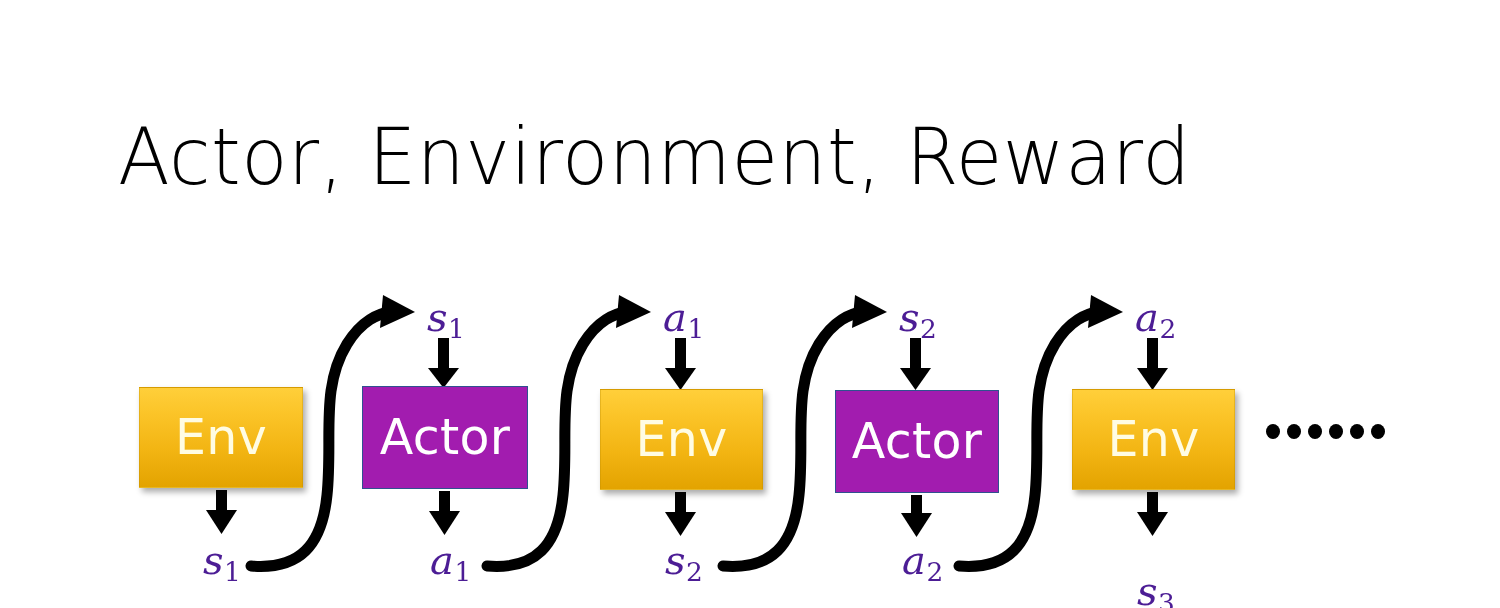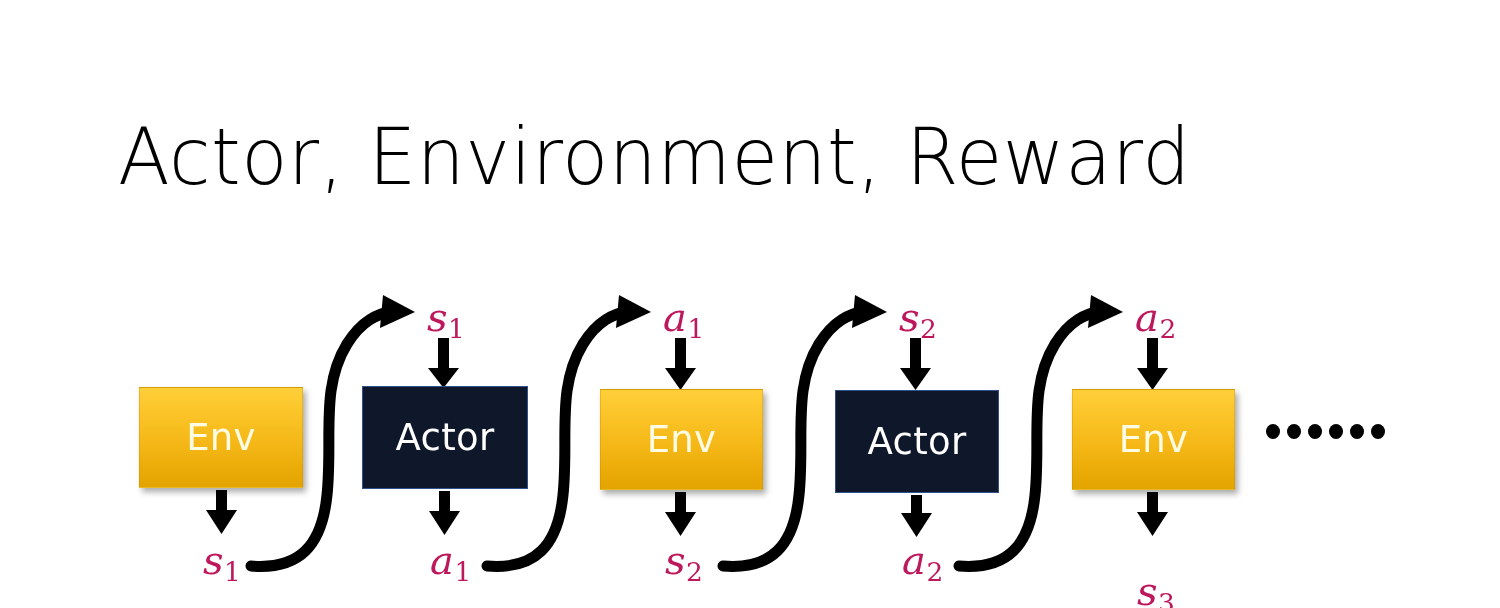--- a/index.html
+++ b/index.html
@@ -45,48 +45,48 @@
 
   
   .node-box {
     position: absolute;
     display: flex;
     align-items: center;
     justify-content: center;
     box-sizing: border-box;
     font-family: "DejaVu Sans", "Liberation Sans", sans-serif;
     font-weight: 400;
-    font-size: 37px;
+    font-size: 49px;
     letter-spacing: 0.3px;
     z-index: 4;
   }
   .node-box.env {
     background: linear-gradient(180deg, #FFCF3A 0%, #FBC428 26%, #F2B412 64%, #E3A300 100%);
     border: 1px solid rgba(190,140,0,0.35);
     color: #FFFCE3;
     box-shadow: 3px 4px 6px rgba(0,0,0,0.33);
   }
   .node-box.actor {
-    background: #0f172a;
+    background: #a21caf;
     border: 1.5px solid #2F528F;
     color: #FFFFFF;
   }
   .node-label {
     display: block;
     pointer-events: none;
   }
 
   
   .math-label {
     position: absolute;
     font-family: "DejaVu Serif", "Liberation Serif", serif;
     font-style: italic;
     font-size: 40px;
     line-height: 1;
-    color: #be185d;
+    color: #4c1d95;
     white-space: nowrap;
     z-index: 5;
   }
   .math-label .sub {
     font-size: 0.66em;
     font-style: normal;
     vertical-align: -0.28em;
     margin-left: 0.02em;
     letter-spacing: 0;
   }

